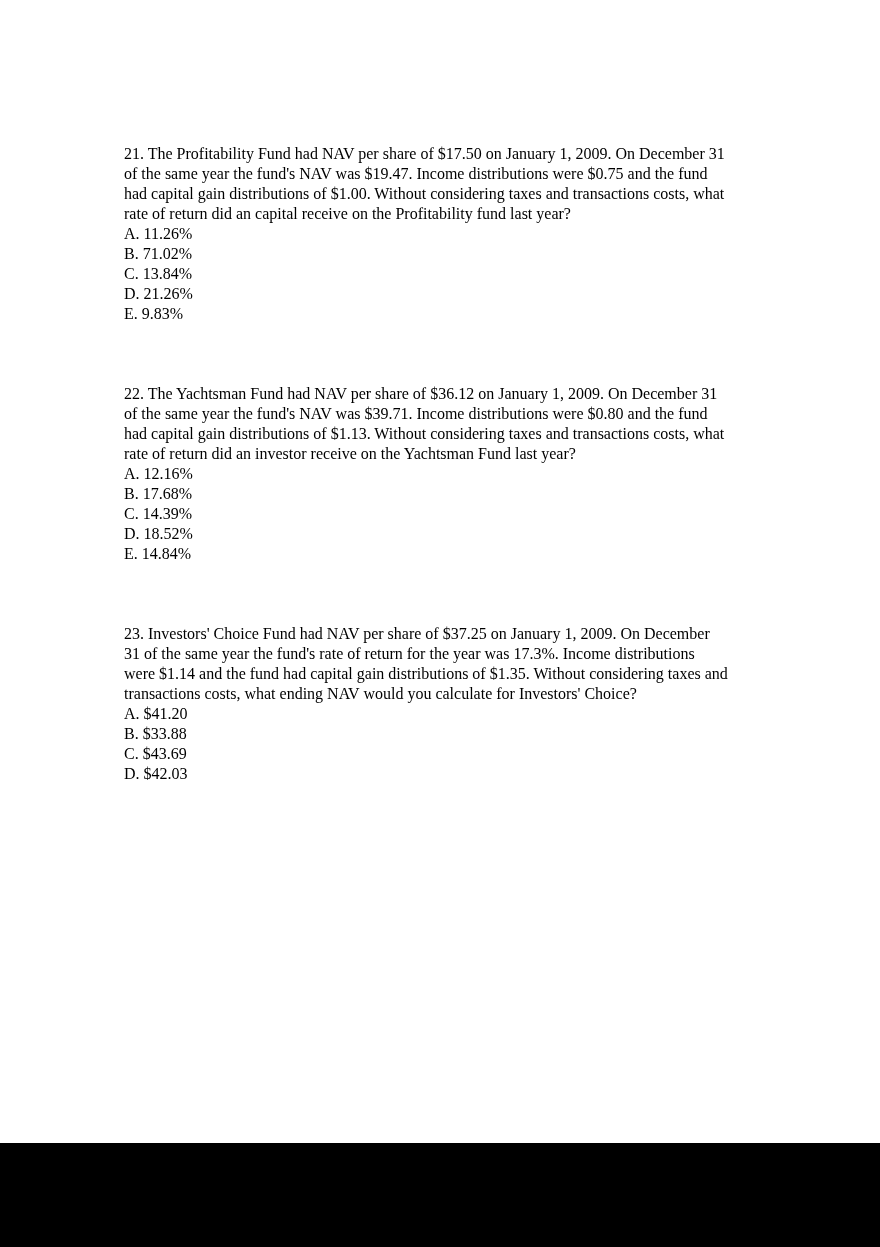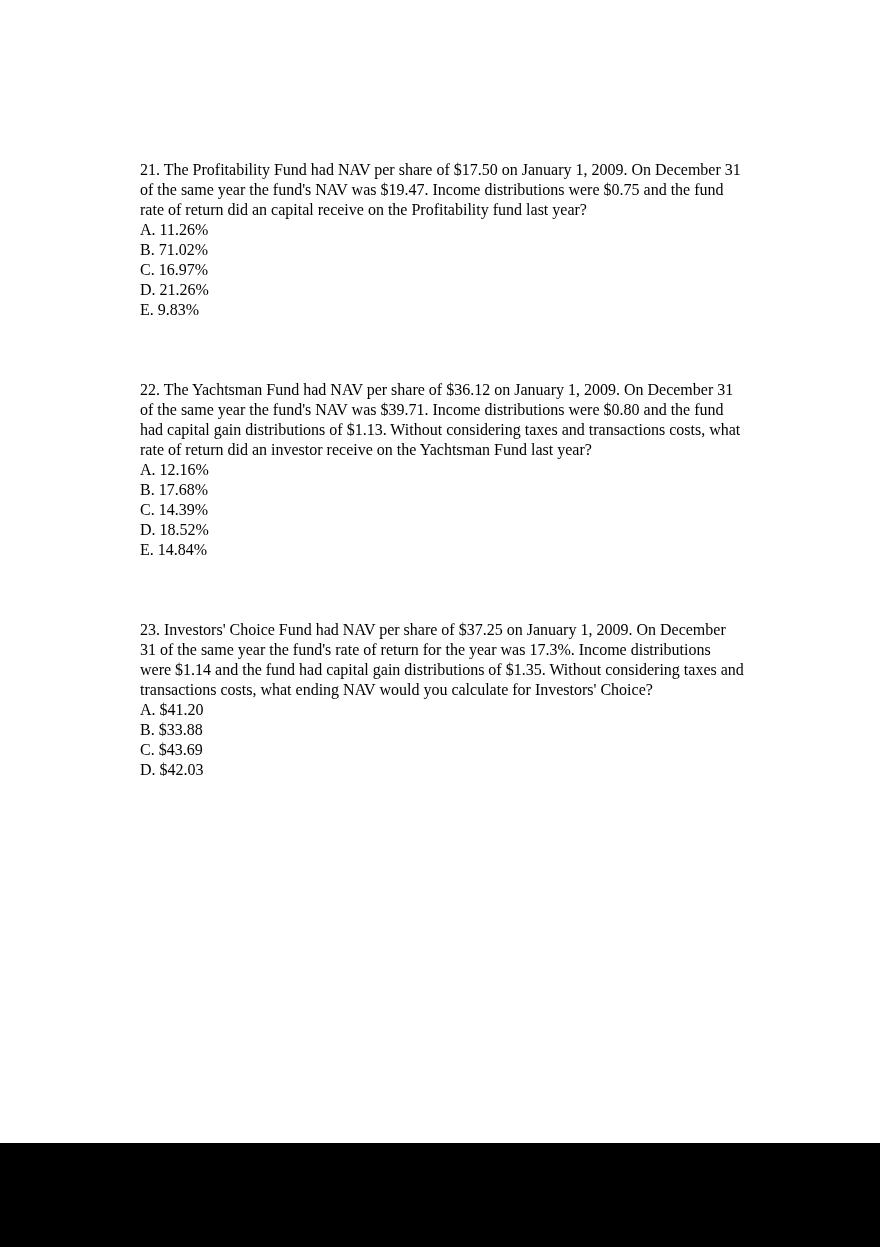--- a/index.html
+++ b/index.html
@@ -26,21 +26,21 @@
     left: 124px;
     top: 144px;
     width: 690px;
     font-family: "Liberation Serif", serif;
     font-size: 16px;
     line-height: 20px;
     color: #000000;
     font-weight: 400;
   }
   .question {
-    margin: 16px;
+    margin: 0;
     padding: 0;
   }
   .question + .question {
     margin-top: 60px;
     font-family: Liberation Serif, serif;
   }
   .line {
     height: 20px;
     white-space: nowrap;
   }
@@ -55,24 +55,25 @@
 </style>
 </head>
 <body>
 
 <div class="page">
   <div class="content">
 
     <section class="question">
       <div class="line">21. The Profitability Fund had NAV per share of $17.50 on January 1, 2009. On December 31</div>
       <div class="line">of the same year the fund's NAV was $19.47. Income distributions were $0.75 and the fund</div>
+      <div class="line">had capital gain distributions of $1.00. Without considering taxes and transactions costs, what</div>
       <div class="line">rate of return did an capital receive on the Profitability fund last year?</div>
       <div class="line option">A. 11.26%</div>
       <div class="line option">B. 71.02%</div>
-      <div class="line option">C. 16.97%</div>
+      <div class="line option">C. 13.84%</div>
       <div class="line option">D. 21.26%</div>
       <div class="line option">E. 9.83%</div>
     </section>
 
     <section class="question">
       <div class="line">22. The Yachtsman Fund had NAV per share of $36.12 on January 1, 2009. On December 31</div>
       <div class="line">of the same year the fund's NAV was $39.71. Income distributions were $0.80 and the fund</div>
       <div class="line">had capital gain distributions of $1.13. Without considering taxes and transactions costs, what</div>
       <div class="line">rate of return did an investor receive on the Yachtsman Fund last year?</div>
       <div class="line option">A. 12.16%</div>

